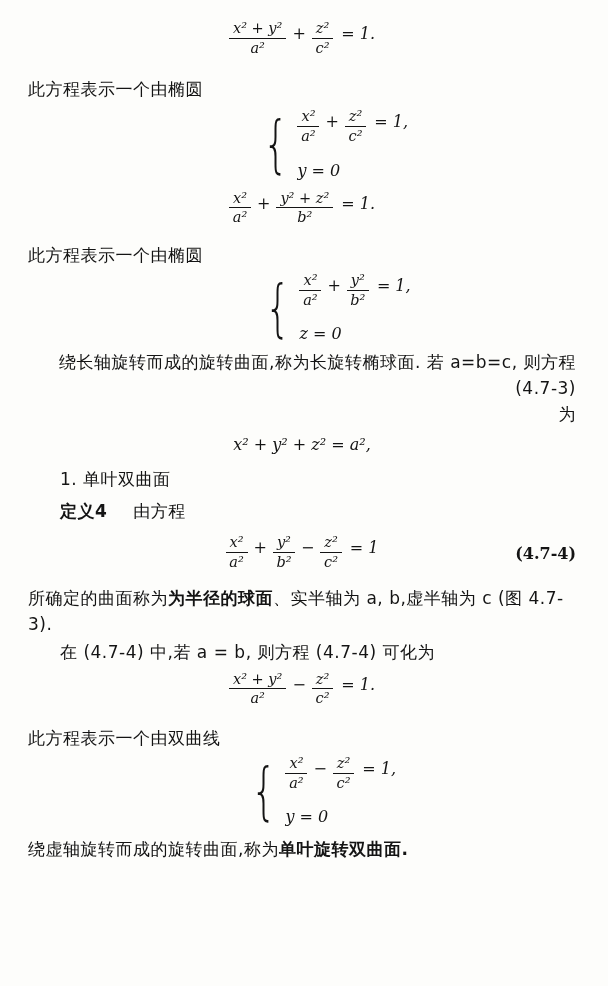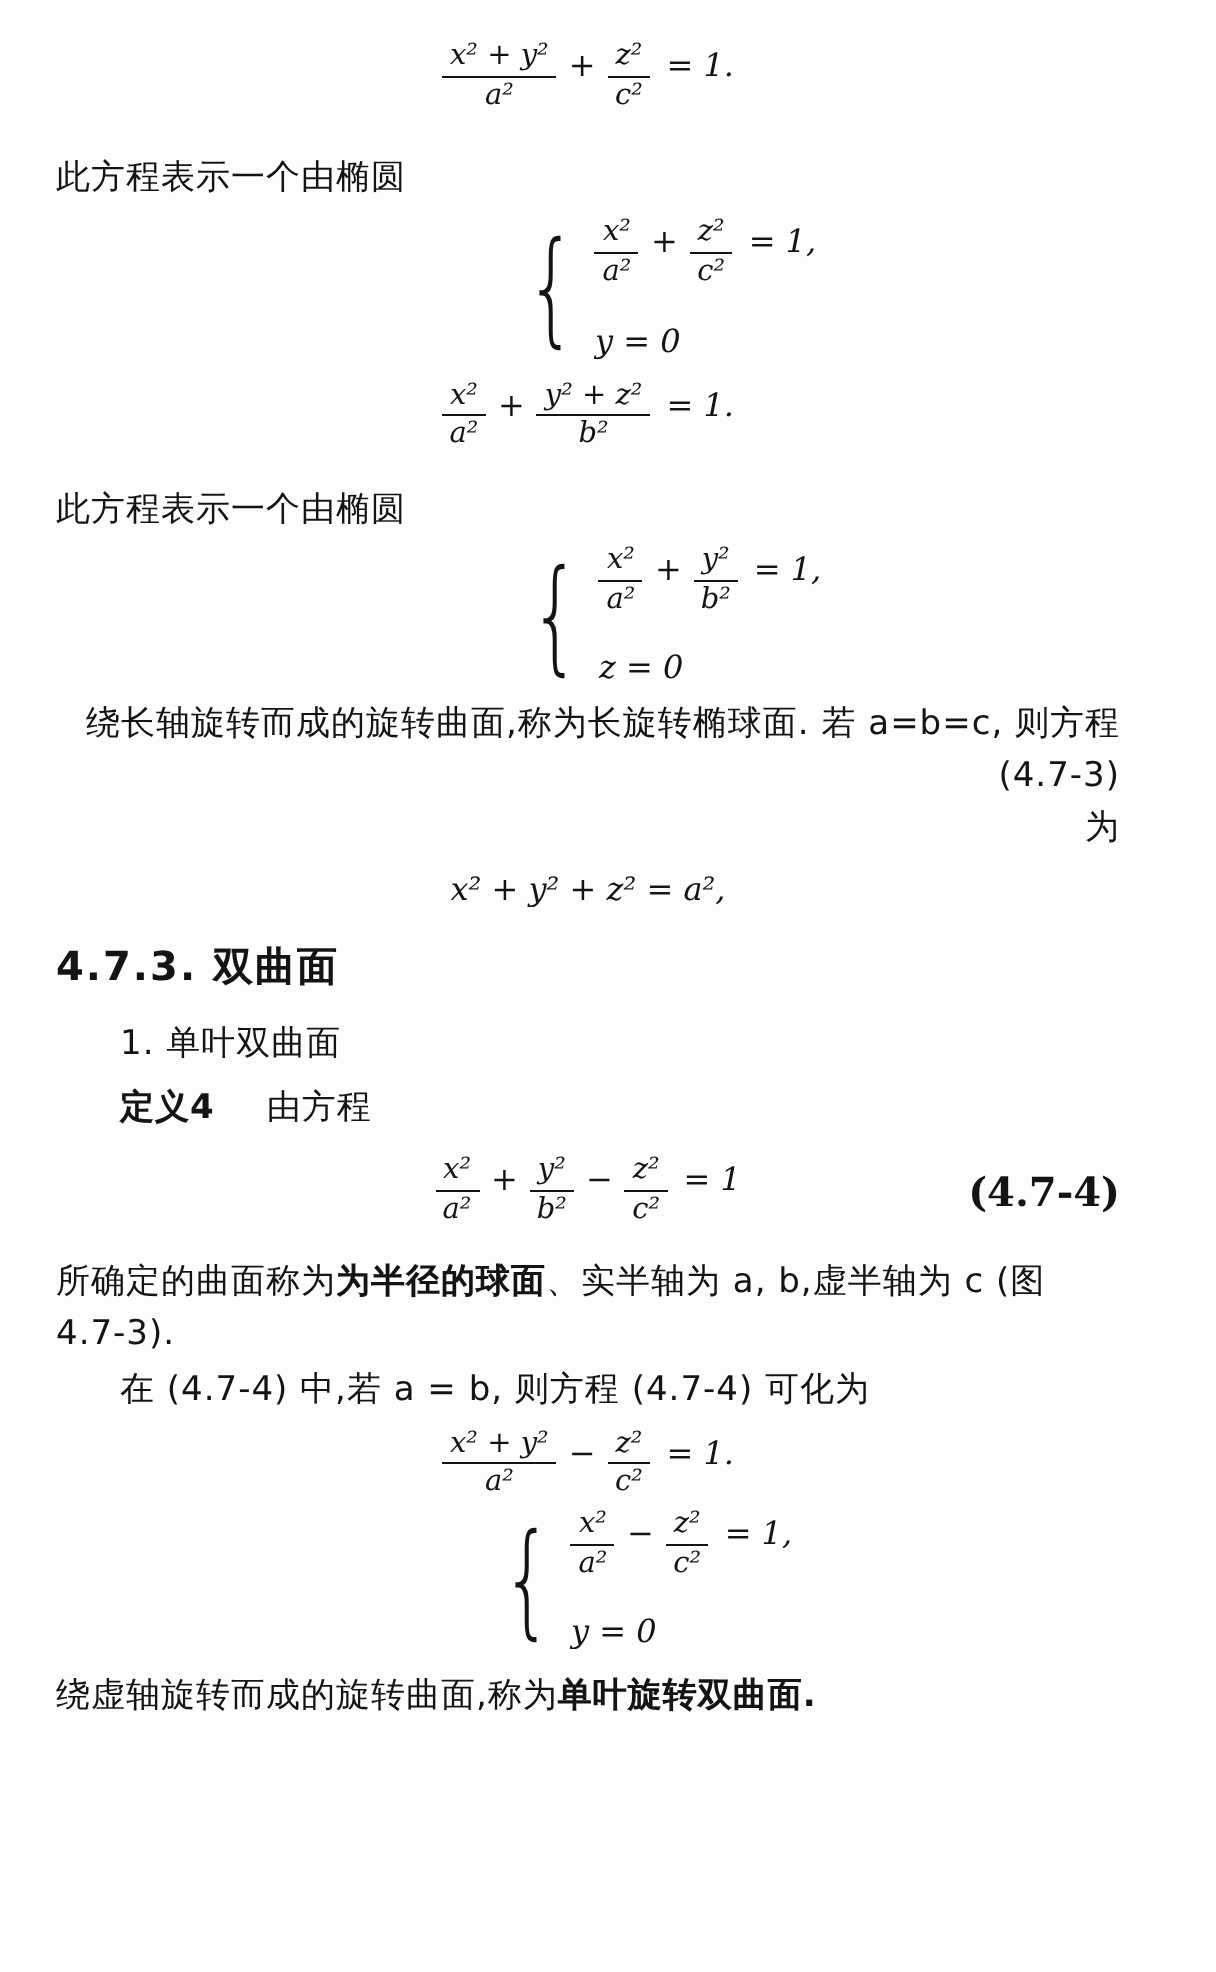--- a/index.html
+++ b/index.html
@@ -5,21 +5,21 @@
   html, body { margin: 0; padding: 0; background: #e8e8e8; }
   .page {
     position: relative;
     width: 608px;
     height: 986px;
     margin: 0 auto;
     background: #fdfdfb;
     color: #141414;
     font-family: "DejaVu Sans", sans-serif;
     box-sizing: border-box;
-    padding: 16px 48px 0 28px;
+    padding: 16px 32px 0 28px;
     overflow: hidden;
   }
   .para {
     font-size: 17px;
     line-height: 26px;
     letter-spacing: 0.5px;
   }
   .indent { padding-left: 32px; }
   .bold { font-weight: bold; }
   .deflabel { font-weight: bold; margin-right: 26px; }
@@ -47,21 +47,21 @@
   .op  { display: inline-block; margin: 0 6px; }
   .rhs { display: inline-block; margin-left: 8px; }
   .eqline { text-align: center; position: relative; }
   .eqnum {
     position: absolute;
     right: 0;
     top: 50%;
     transform: translateY(-50%);
     font-family: "DejaVu Serif", serif;
     font-style: normal;
-    font-size: 20px;
+    font-size: 16px;
     font-weight: 600;
   }
   
   .sys {
     display: flex;
     align-items: center;
     text-align: left;
   }
   .brace {
     font-family: "DejaVu Sans", sans-serif;
@@ -141,21 +141,20 @@
   <div class="para m-p4">
     <div>绕长轴旋转而成的旋转曲面,称为长旋转椭球面. 若 a=b=c, 则方程 (4.7-3)</div>
     <div>为</div>
   </div>
 
   <div class="eqline m-f3">
     <span class="math">x² + y² + z² = a²,</span>
   </div>
 
 
-  <div class="heading m-h">4.7.3. 双曲面</div>
 
   <div class="para indent m-i1">1. 单叶双曲面</div>
 
   <div class="para indent m-d4">
     <span class="deflabel">定义4</span><span>由方程</span>
   </div>
 
   <div class="eqline m-f4">
     <span class="math">
       <span class="frac"><span class="num">x²</span><span class="den">a²</span></span><span class="op">+</span><span class="frac"><span class="num">y²</span><span class="den">b²</span></span><span class="op">−</span><span class="frac"><span class="num">z²</span><span class="den">c²</span></span><span class="rhs">= 1</span>
@@ -168,20 +167,21 @@
   </div>
 
   <div class="para indent m-p7">在 (4.7-4) 中,若 a = b, 则方程 (4.7-4) 可化为</div>
 
   <div class="eqline m-f5">
     <span class="math">
       <span class="frac"><span class="num">x² + y²</span><span class="den">a²</span></span><span class="op">−</span><span class="frac"><span class="num">z²</span><span class="den">c²</span></span><span class="rhs">= 1.</span>
     </span>
   </div>
 
+  <div class="para m-p8">此方程表示一个由双曲线</div>
 
   <div class="sys m-s3">
     <span class="brace">{</span>
     <span class="syscol">
       <span class="sysrow math">
         <span class="frac"><span class="num">x²</span><span class="den">a²</span></span><span class="op">−</span><span class="frac"><span class="num">z²</span><span class="den">c²</span></span><span class="rhs">= 1,</span>
       </span>
       <span class="sysrow math">y = 0</span>
     </span>
   </div>

